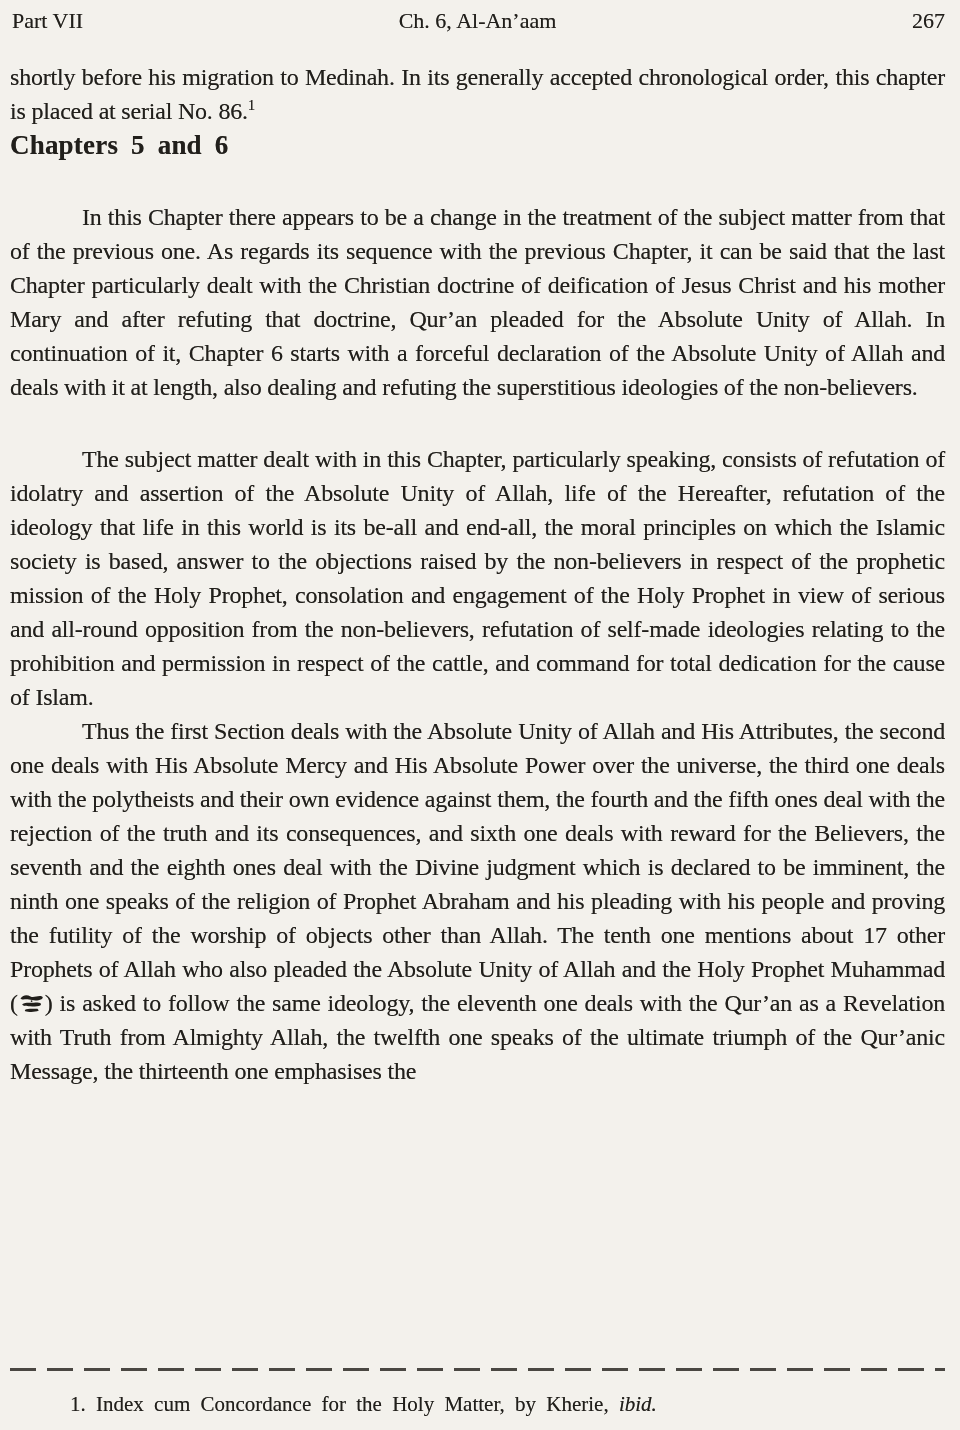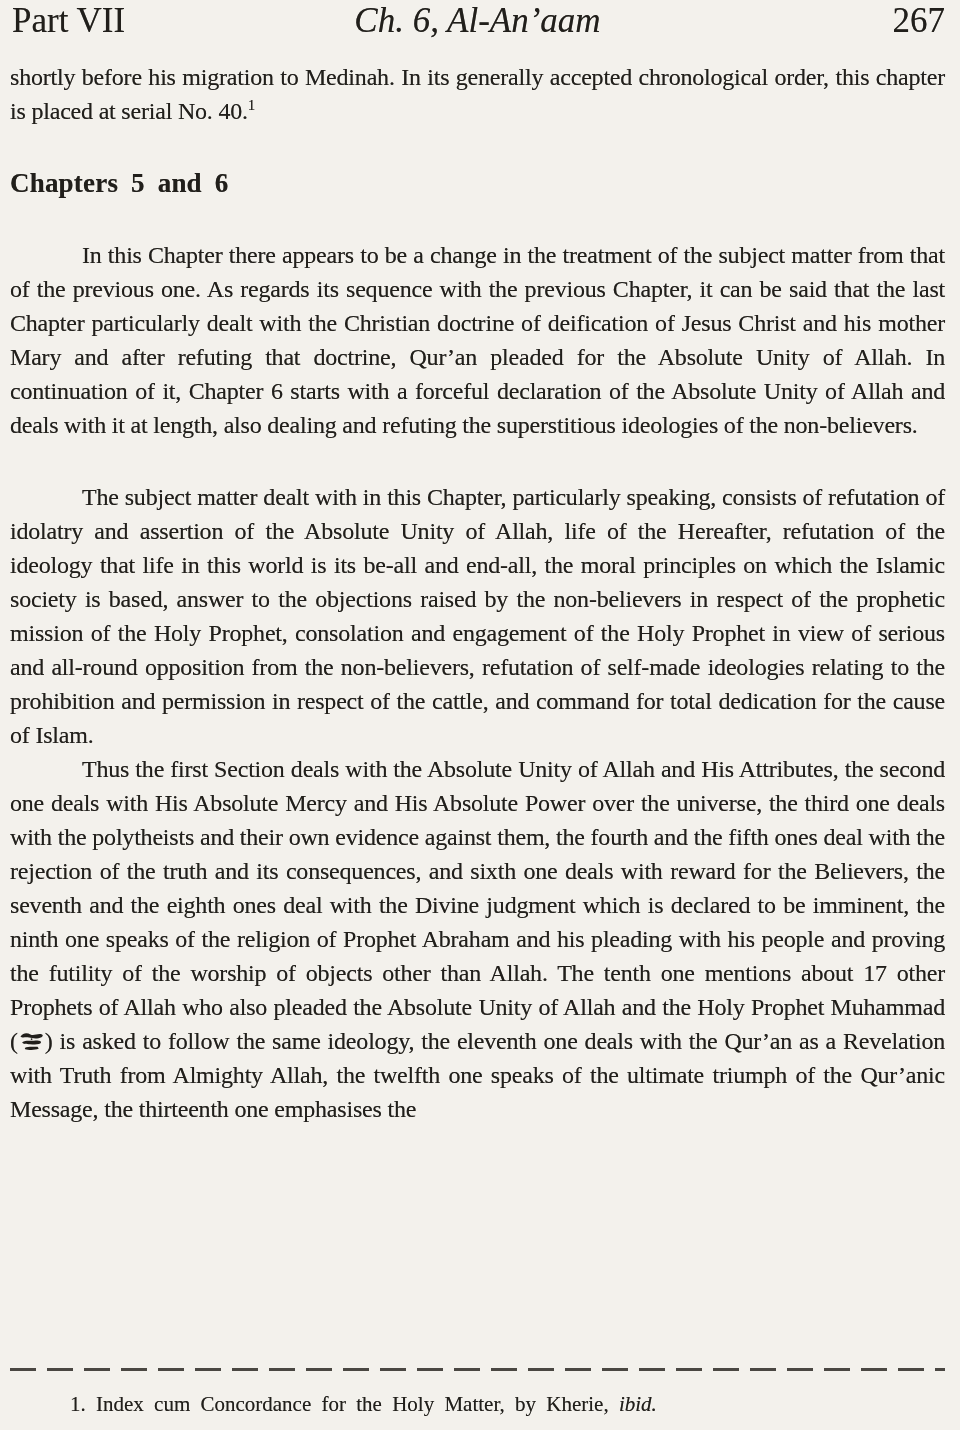--- a/index.html
+++ b/index.html
@@ -14,26 +14,26 @@
   .page {
     position: relative;
     width: 935px;
     height: 100%;
     padding: 6px 15px 0 10px;
     box-sizing: content-box;
     text-shadow: 0 0 0.5px rgba(20,18,15,0.55);
   }
   .running-header {
     position: relative;
-    font-size: 35px;
+    font-size: 22px;
     line-height: 30px;
     height: 30px;
   }
   .running-header .hdr-left  { position: absolute; left: 2px; top: 0; }
-  .running-header .hdr-center{ position: absolute; left: 0; right: 0; top: 0; text-align: center; font-style: italic; }
+  .running-header .hdr-center{ position: absolute; left: 0; right: 0; top: 0; text-align: center; }
   .running-header .hdr-right { position: absolute; right: 0; top: 0; }
 
   .body-text {
     font-size: 24px;
     line-height: 34px;
     letter-spacing: -0.2px;
     text-align: justify;
   }
   p.para { margin: 0; }
   p.intro { margin: 24px 0 0 0; text-indent: 0; }
@@ -42,21 +42,21 @@
   sup.fn-mark { font-size: 15px; line-height: 0; vertical-align: super; }
 
   h2.section-heading {
     font-size: 27px;
     line-height: 34px;
     font-weight: bold;
     margin: 0;
     letter-spacing: 0.2px;
     word-spacing: 6px;
   }
-  h2.h-first  { margin-top: 38px; }
+  h2.h-first  { }
   h2.h-second { margin-top: 32px; }
 
   .honorific {
     display: inline-block;
     vertical-align: -3px;
     margin: 0 1px;
   }
   .honorific svg { display: block; }
 
   .page-footer {
@@ -85,21 +85,21 @@
 <div class="page">
 
   <div class="running-header">
     <span class="hdr-left">Part VII</span>
     <span class="hdr-center">Ch. 6, Al-An’aam</span>
     <span class="hdr-right">267</span>
   </div>
 
   <div class="body-text">
 
-    <p class="para intro"><span>shortly before his migration to Medinah. In its generally accepted chronological order, this chapter is placed at serial No. 40.</span><sup class="fn-mark">1</sup></p>
+    <p class="para intro"><span>shortly before his migration to Medinah. In its generally accepted chronological order, this chapter is placed at serial No. 86.</span><sup class="fn-mark">1</sup></p>
 
     <h2 class="section-heading h-first">Chapters 5 and 6</h2>
 
     <p class="para indented after-heading">In this Chapter there appears to be a change in the treatment of the subject matter from that of the previous one. As regards its sequence with the previous Chapter, it can be said that the last Chapter particularly dealt with the Christian doctrine of deification of Jesus Christ and his mother Mary and after refuting that doctrine, Qur’an pleaded for the Absolute Unity of Allah. In continuation of it, Chapter 6 starts with a forceful declaration of the Absolute Unity of Allah and deals with it at length, also dealing and refuting the superstitious ideologies of the non-believers.</p>
 
 
     <p class="para indented after-heading">The subject matter dealt with in this Chapter, particularly speaking, consists of refutation of idolatry and assertion of the Absolute Unity of Allah, life of the Hereafter, refutation of the ideology that life in this world is its be-all and end-all, the moral principles on which the Islamic society is based, answer to the objections raised by the non-believers in respect of the prophetic mission of the Holy Prophet, consolation and engagement of the Holy Prophet in view of serious and all-round opposition from the non-believers, refutation of self-made ideologies relating to the prohibition and permission in respect of the cattle, and command for total dedication for the cause of Islam.</p>
 
     <p class="para indented"><span>Thus the first Section deals with the Absolute Unity of Allah and His Attributes, the second one deals with His Absolute Mercy and His Absolute Power over the universe, the third one deals with the polytheists and their own evidence against them, the fourth and the fifth ones deal with the rejection of the truth and its consequences, and sixth one deals with reward for the Believers, the seventh and the eighth ones deal with the Divine judgment which is declared to be imminent, the ninth one speaks of the religion of Prophet Abraham and his pleading with his people and proving the futility of the worship of objects other than Allah. The tenth one mentions about 17 other Prophets of Allah who also pleaded the Absolute Unity of Allah and the Holy Prophet Muhammad (</span><span class="honorific"><svg width="25" height="21" viewBox="0 0 25 21" aria-hidden="true">
           <g fill="#211f1b">

